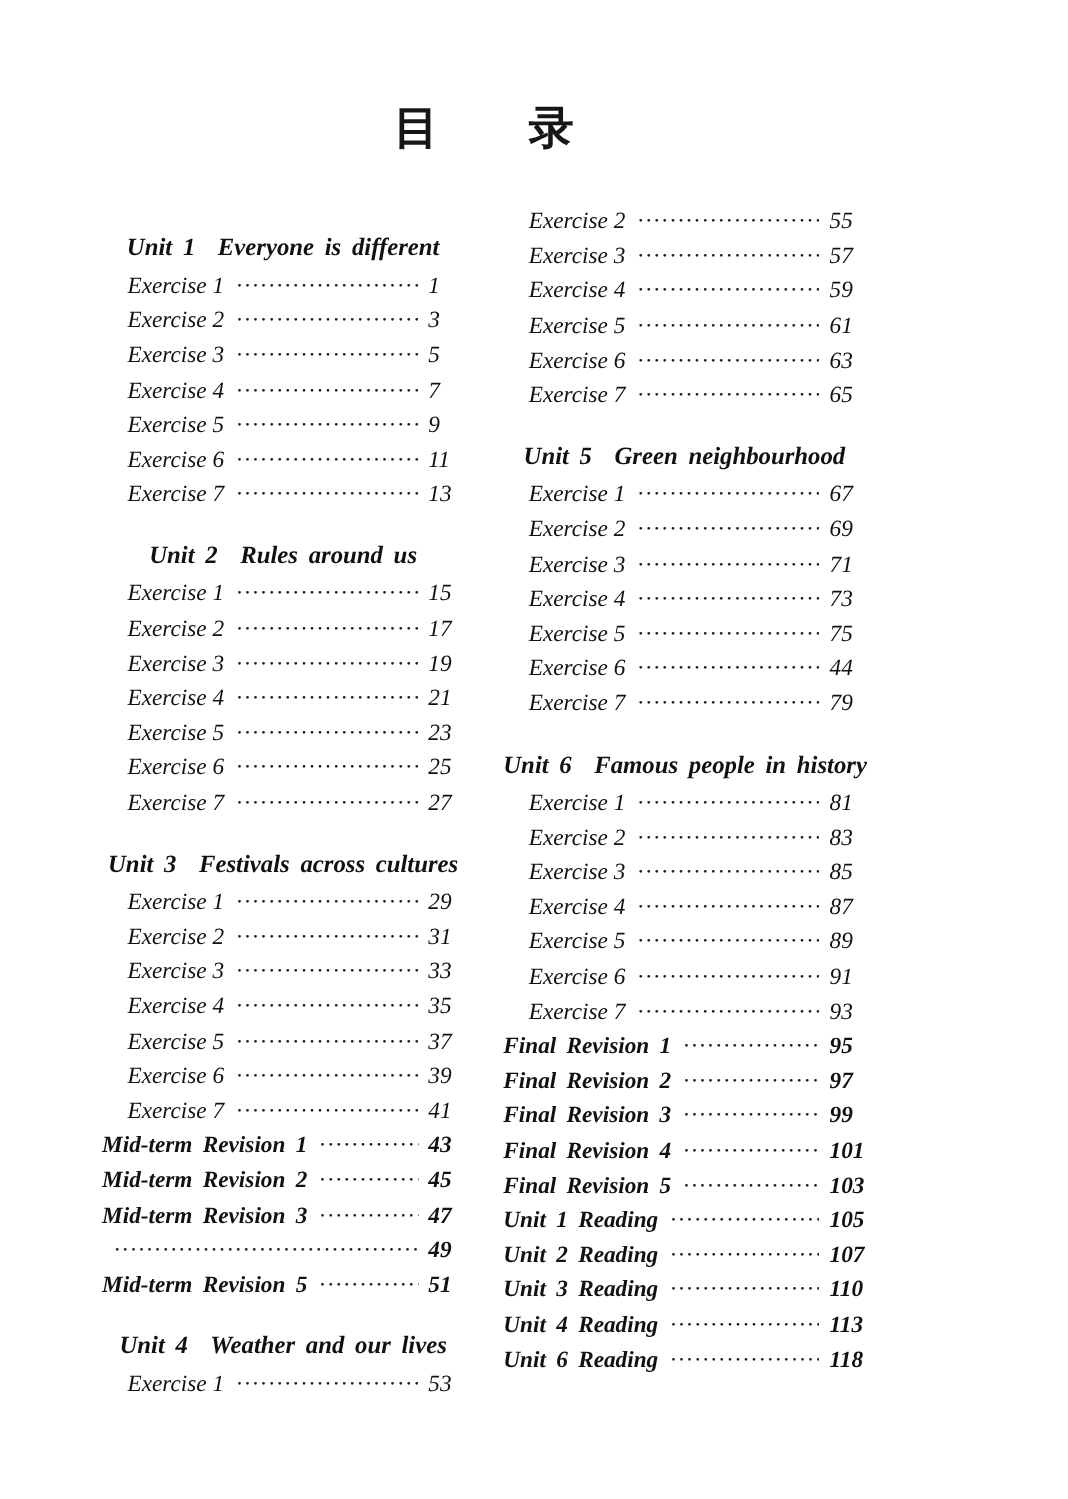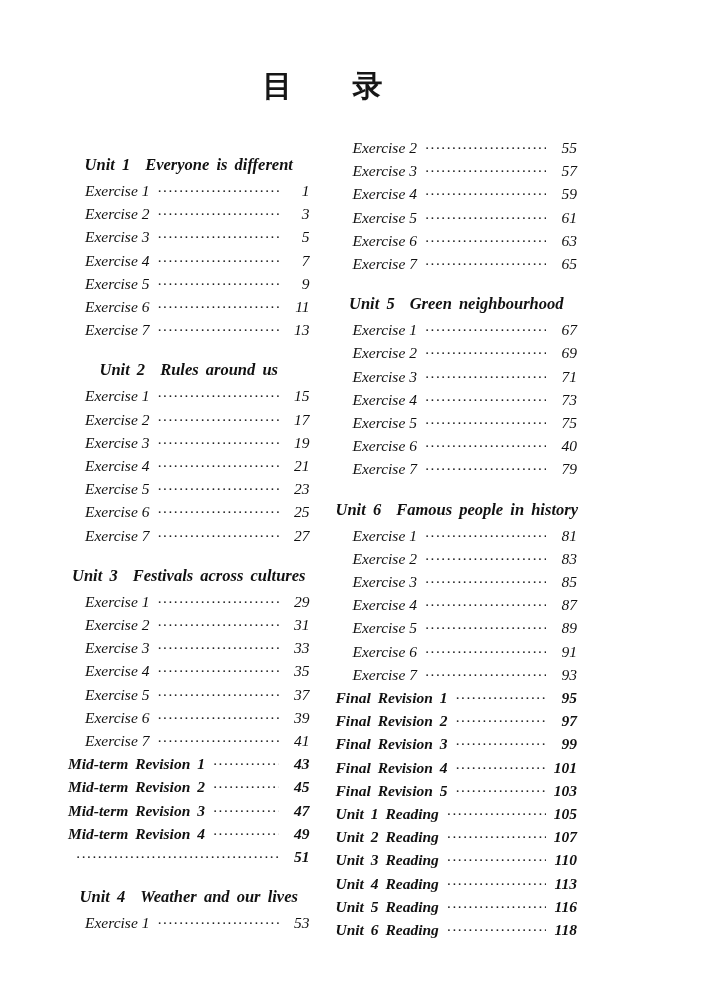--- a/index.html
+++ b/index.html
@@ -73,21 +73,20 @@
     letter-spacing: 1.5px;
     color: #1c1c1c;
     font-weight: normal;
   }
   .leader::after {
     content: "······················································································";
   }
   .e-page {
     white-space: nowrap;
     min-width: 24px;
-    text-align: right;
   }
 </style>
 </head>
 <body>
 
 <div class="page">
   <h1 class="title">目　　录</h1>
   <div class="columns">
     <div class="col">
         <div class="block">
@@ -237,26 +236,26 @@
             <span class="e-page">45</span>
           </div>
 
   <div class="entry bold">
             <span class="e-label">Mid-term Revision 3</span>
             <span class="leader"></span>
             <span class="e-page">47</span>
           </div>
 
   <div class="entry bold">
-            <span class="e-label">Mid-term Revision 4</span>
             <span class="leader"></span>
             <span class="e-page">49</span>
           </div>
 
   <div class="entry bold">
+            <span class="e-label">Mid-term Revision 5</span>
             <span class="leader"></span>
             <span class="e-page">51</span>
           </div>
 </div>
         <div class="block">
   <div class="heading"><span class="h-label">Unit 4</span><span class="h-title">Weather and our lives</span></div>
 
   <div class="entry">
             <span class="e-label">Exercise 1</span>
             <span class="leader"></span>
@@ -331,21 +330,21 @@
 
   <div class="entry">
             <span class="e-label">Exercise 5</span>
             <span class="leader"></span>
             <span class="e-page">75</span>
           </div>
 
   <div class="entry">
             <span class="e-label">Exercise 6</span>
             <span class="leader"></span>
-            <span class="e-page">40</span>
+            <span class="e-page">44</span>
           </div>
 
   <div class="entry">
             <span class="e-label">Exercise 7</span>
             <span class="leader"></span>
             <span class="e-page">79</span>
           </div>
 </div>
         <div class="block">
   <div class="heading"><span class="h-label">Unit 6</span><span class="h-title">Famous people in history</span></div>
@@ -439,25 +438,20 @@
             <span class="leader"></span>
             <span class="e-page">110</span>
           </div>
 
   <div class="entry bold">
             <span class="e-label">Unit 4 Reading</span>
             <span class="leader"></span>
             <span class="e-page">113</span>
           </div>
 
-  <div class="entry bold">
-            <span class="e-label">Unit 5 Reading</span>
-            <span class="leader"></span>
-            <span class="e-page">116</span>
-          </div>
 
   <div class="entry bold">
             <span class="e-label">Unit 6 Reading</span>
             <span class="leader"></span>
             <span class="e-page">118</span>
           </div>
 </div>
       </div>
   </div>
 </div>

